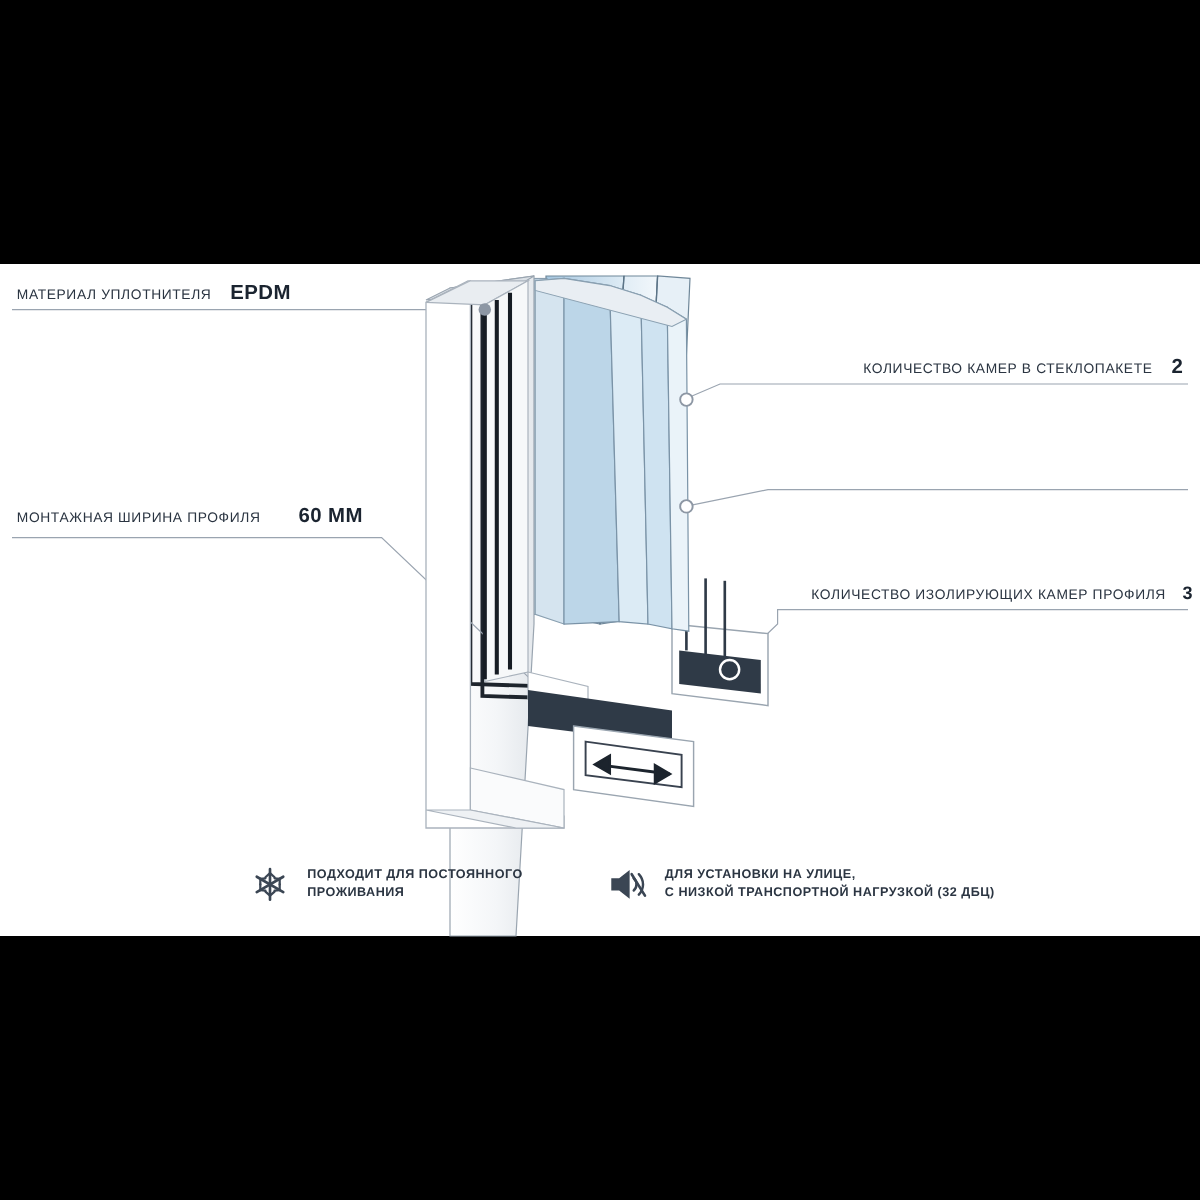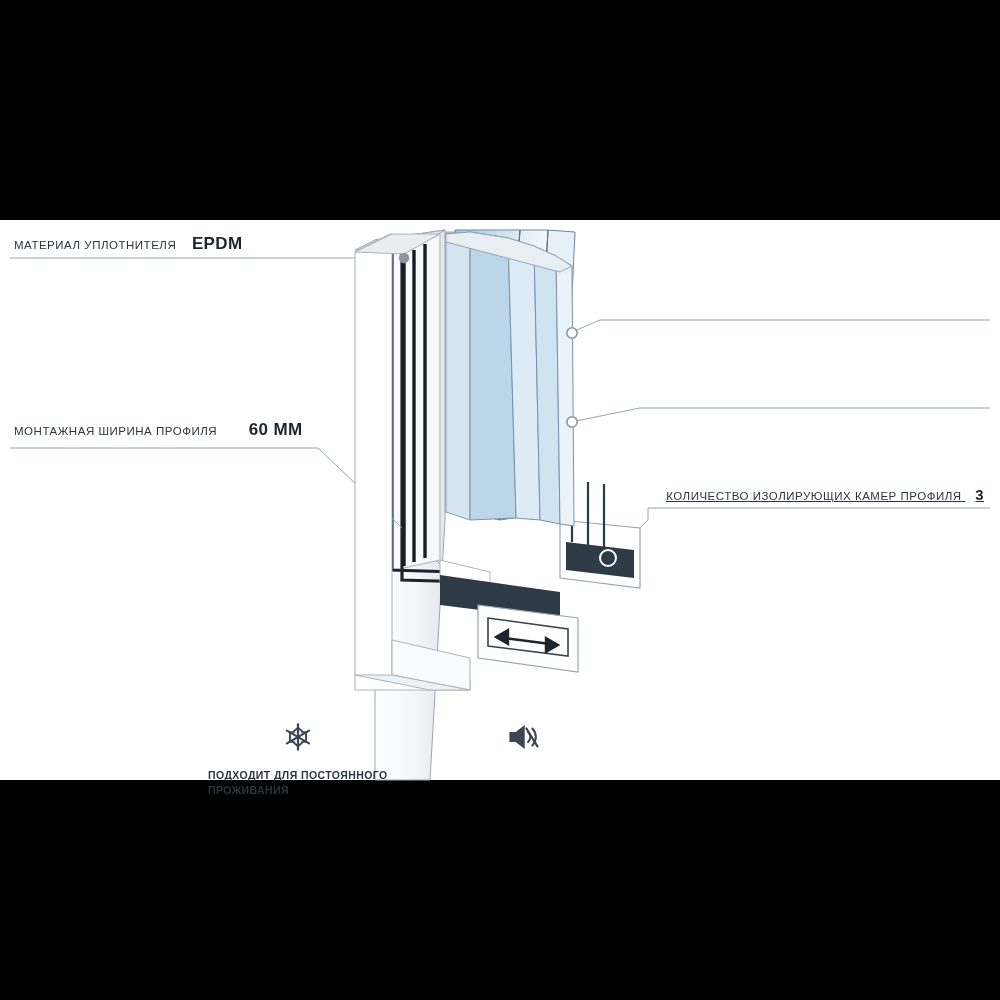--- a/index.html
+++ b/index.html
@@ -153,28 +153,32 @@
     <div class="lbl" style="left:14px;top:14px;">
       <span>Материал уплотнителя</span>
       <span class="val" style="margin-left:12px;">EPDM</span>
     </div>
 
     <div class="lbl" style="left:14px;top:200px;">
       <span>Монтажная ширина профиля</span>
       <span class="val" style="margin-left:28px;">60 ММ</span>
     </div>
 
-
-
-    <div class="lbl" style="right:16px;top:266px;text-align:left;text-decoration:underline;">
+    <div class="lbl" style="right:14px;top:76px;text-align:right;">
+      <span>Количество камер в стеклопакете</span>
+      <span class="val" style="margin-left:12px;">2</span>
+    </div>
+
+
+    <div class="lbl" style="right:6px;top:266px;text-align:left;">
       <span>Количество изолирующих камер профиля</span>
       <span class="val small" style="margin-left:10px;">3</span>
     </div>
 
-    <div class="feat" style="left:208px;top:500px;flex-direction:column;">
+    <div class="feat" style="left:208px;top:500px;">
       <span class="ico">
         <svg viewBox="0 0 40 40" width="34" height="34" fill="none" stroke="#3b4654" stroke-width="2.6" stroke-linecap="round">
           <line x1="20" y1="5" x2="20" y2="35"></line>
           <line x1="7" y1="12.5" x2="33" y2="27.5"></line>
           <line x1="33" y1="12.5" x2="7" y2="27.5"></line>
           <g stroke-width="2.2">
             <line x1="20" y1="9" x2="15.5" y2="13"></line>
               <line x1="20" y1="9" x2="24.5" y2="13"></line>
             <line x1="20" y1="31" x2="15.5" y2="27"></line>
               <line x1="20" y1="31" x2="24.5" y2="27"></line>
@@ -197,16 +201,20 @@
 
     <div class="feat" style="left:506px;top:500px;">
       <span class="ico">
         <svg viewBox="0 0 40 40" width="34" height="34" fill="none" stroke="#3b4654" stroke-width="2.4" stroke-linecap="round">
           <path d="M5,15 L12,15 L21,8 L21,32 L12,25 L5,25 Z" fill="#3b4654" stroke="#3b4654" stroke-width="2"></path>
           <path d="M26,14 C29.5,17 29.5,23 26,26"></path>
           <path d="M31,10 C36.5,16 36.5,24 31,30"></path>
           <line x1="24" y1="10" x2="37" y2="31" stroke-width="2.6"></line>
         </svg>
       </span>
+      <span class="ftxt">
+        <span>Для установки на улице,</span><br>
+        <span>с низкой транспортной нагрузкой (32 дБЦ)</span>
+      </span>
     </div>
 
   </div>
 </div>
 
 </body></html>

